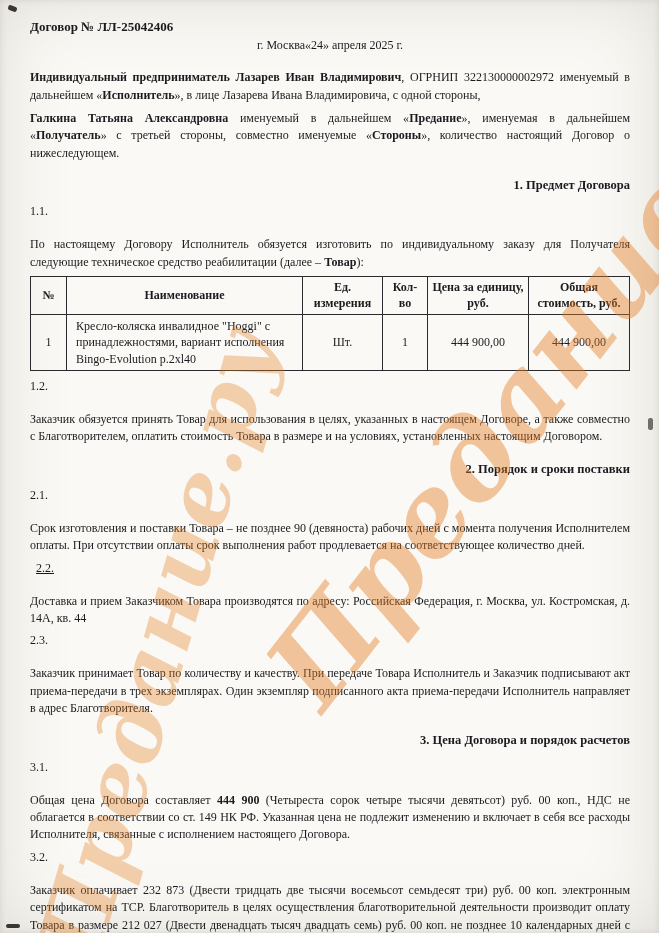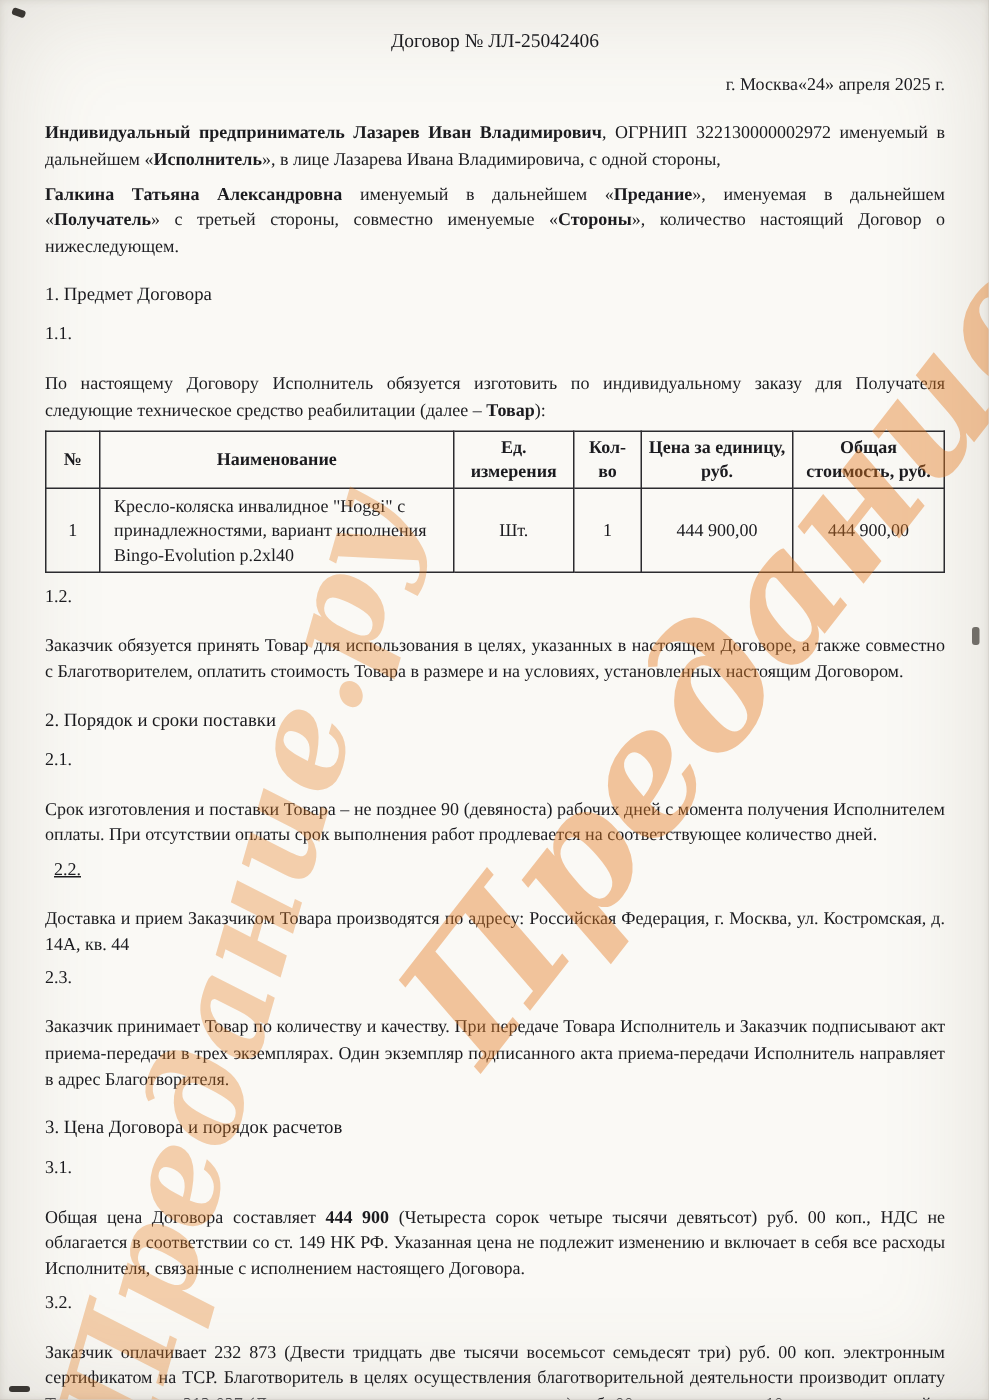--- a/index.html
+++ b/index.html
@@ -35,24 +35,24 @@
     pointer-events:none;
     transform-origin:0 0;
   }
   .wm1 { left:240px; top:650px; font-size:112px; transform:rotate(-52deg); }
   .wm2 { left:18px; top:940px; font-size:88px; transform:rotate(-74deg); color:rgba(228,122,30,.34); }
   .speck { position:absolute; z-index:4; background:#3a3733; border-radius:2px; }
   .speck1 { left:8px; top:6px; width:9px; height:5px; transform:rotate(20deg); }
   .speck2 { left:6px; top:924px; width:14px; height:4px; }
   .speck3 { left:648px; top:418px; width:5px; height:12px; background:rgba(60,55,50,.7); }
 
-  .title { text-align:center; font-size:13px; font-weight:normal; margin-bottom:11px; }
-  .meta-row { display:flex; justify-content:flex-end; margin-bottom:15px; }
+  .title { font-size:13px; font-weight:bold; margin-bottom:0; }
+  .meta-row { display:flex; justify-content:center; margin-bottom:15px; }
   .para { text-align:justify; margin-bottom:6px; }
-  .sect { text-align:left; font-size:12.5px; font-weight:normal; margin:14px 0 9px 0; }
+  .sect { text-align:right; font-size:12.5px; font-weight:bold; margin:14px 0 9px 0; }
   .clause { display:flex; margin-bottom:5px;flex-direction:column; }
   .clause .cnum { flex:0 0 33px; }
   .clause .ctext { flex:1; text-align:justify;font-family:Liberation Serif, serif; }
   .clause.indent .cnum { padding-left:6px;text-decoration:underline; }
 
   table.goods {
     width:100%;
     border-collapse:collapse;
     table-layout:fixed;
     margin:2px 0 7px 0;

